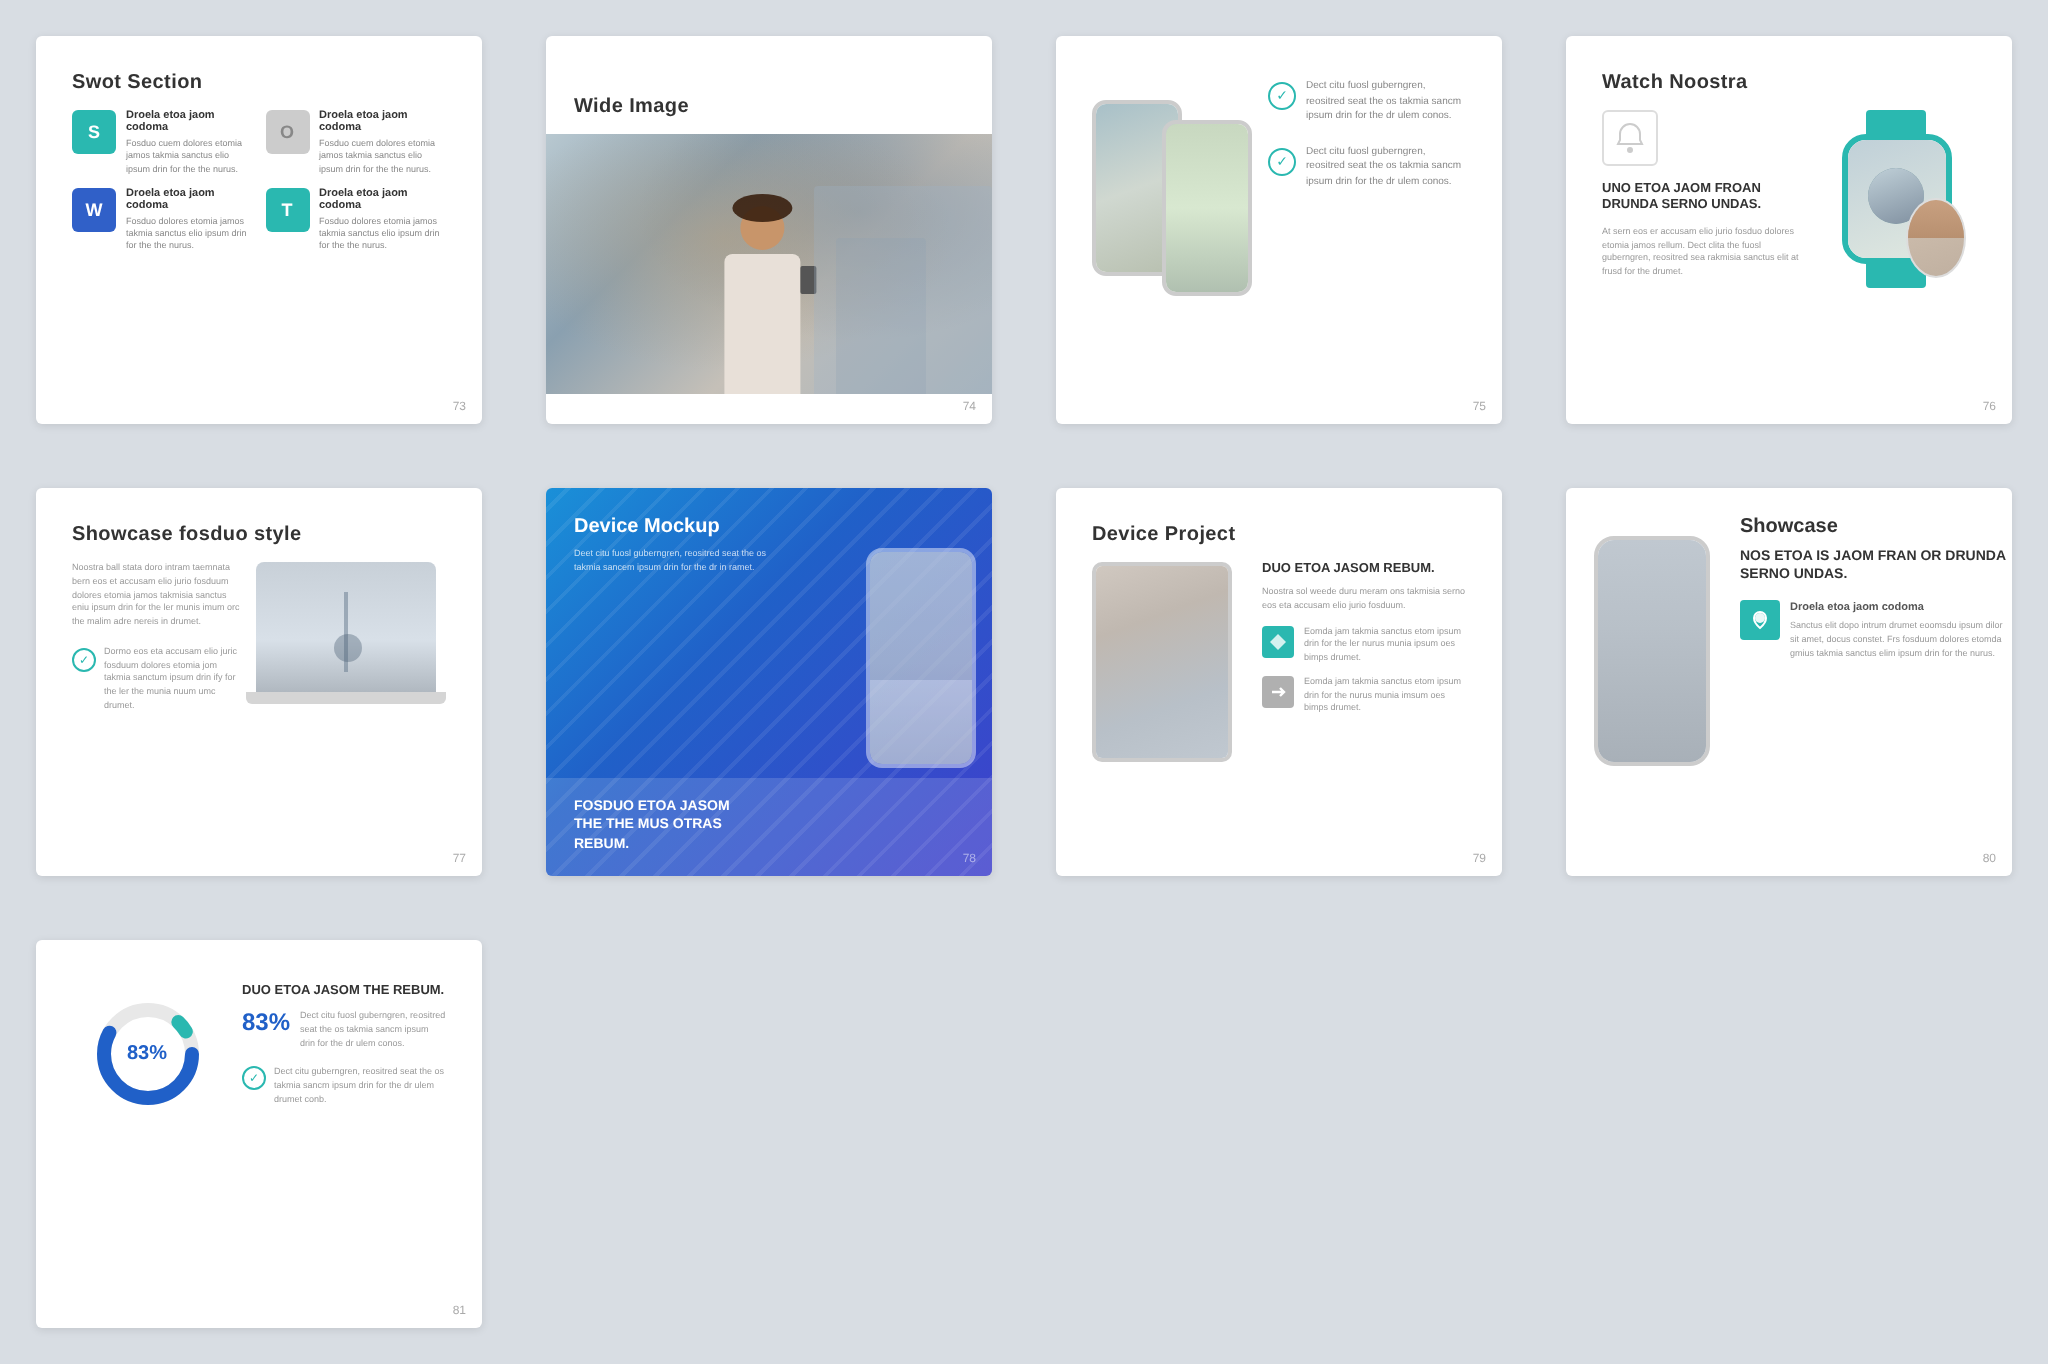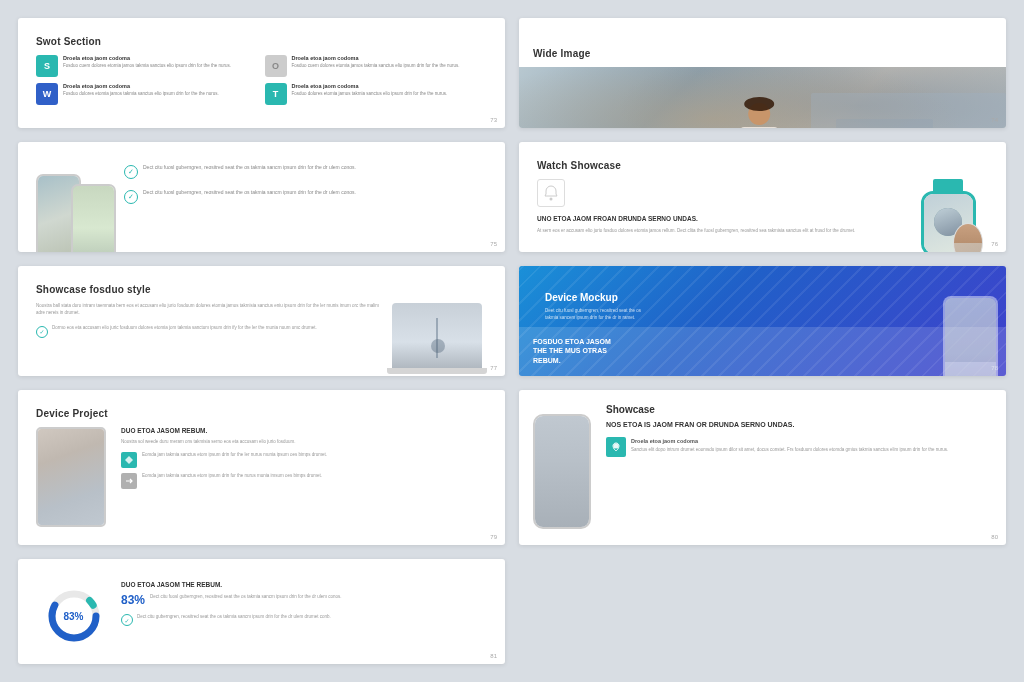--- a/index.html
+++ b/index.html
@@ -8,23 +8,23 @@
       width: 1024px;
       height: 682px;
       overflow: hidden;
       font-family: 'Arial', sans-serif;
       display: flex;
       align-items: center;
       justify-content: center;
     }
     .grid {
       display: grid;
-      grid-template-columns: repeat(2, 1fr);
+      grid-template-columns: repeat(4, 1fr);
       grid-template-rows: repeat(3, 1fr);
-      gap: 14px;
+      gap: 32px;
       padding: 18px;
       width: 1024px;
       height: 682px;
     }
     .slide {
       background: #fff;
       border-radius: 3px;
       overflow: hidden;
       position: relative;
       padding: 18px;
@@ -329,21 +329,21 @@
       border-radius: 0 0 3px 3px;
       margin-left: -5px;
     }
 
     
     .device-mockup-slide {
       padding: 0;
       background: linear-gradient(135deg, #1a90d8 0%, #2060c8 40%, #4040cc 100%);
     }
     .device-mockup-top {
-      padding: 26px;
+      padding: 14px;
     }
     .device-mockup-title {
       font-size: 10px;
       font-weight: 700;
       color: #fff;
       margin-bottom: 5px;
     }
     .device-mockup-desc {
       font-size: 4.5px;
       color: rgba(255,255,255,0.75);
@@ -668,21 +668,21 @@
         <div class="app-bullet">
           <div class="check-circle"></div>
           <div class="bullet-text">Dect citu fuosl guberngren, reositred seat the os takmia sancm ipsum drin for the dr ulem conos.</div>
         </div>
       </div>
     </div>
     <div class="slide-number">75</div>
   </div>
 
   <div class="slide">
-    <div class="slide-title">Watch Showcase</div>
+    <div class="slide-title">Watch Noostra</div>
     <div class="watch-content">
       <div class="watch-left">
         <div class="watch-icon-placeholder">
           <svg width="16" height="16" viewBox="0 0 16 16">
             <path d="M8 1a5 5 0 0 0-5 5v3l-1 2h12l-1-2V6a5 5 0 0 0-5-5z" fill="none" stroke="#ccc" stroke-width="1"></path>
             <circle cx="8" cy="14" r="1.5" fill="#ccc"></circle>
           </svg>
         </div>
         <div class="watch-subtitle">UNO ETOA JAOM FROAN DRUNDA SERNO UNDAS.</div>
         <div class="watch-body-text">At sern eos er accusam elio jurio fosduo dolores etomia jamos rellum. Dect clita the fuosl guberngren, reositred sea rakmisia sanctus elit at frusd for the drumet.</div>

